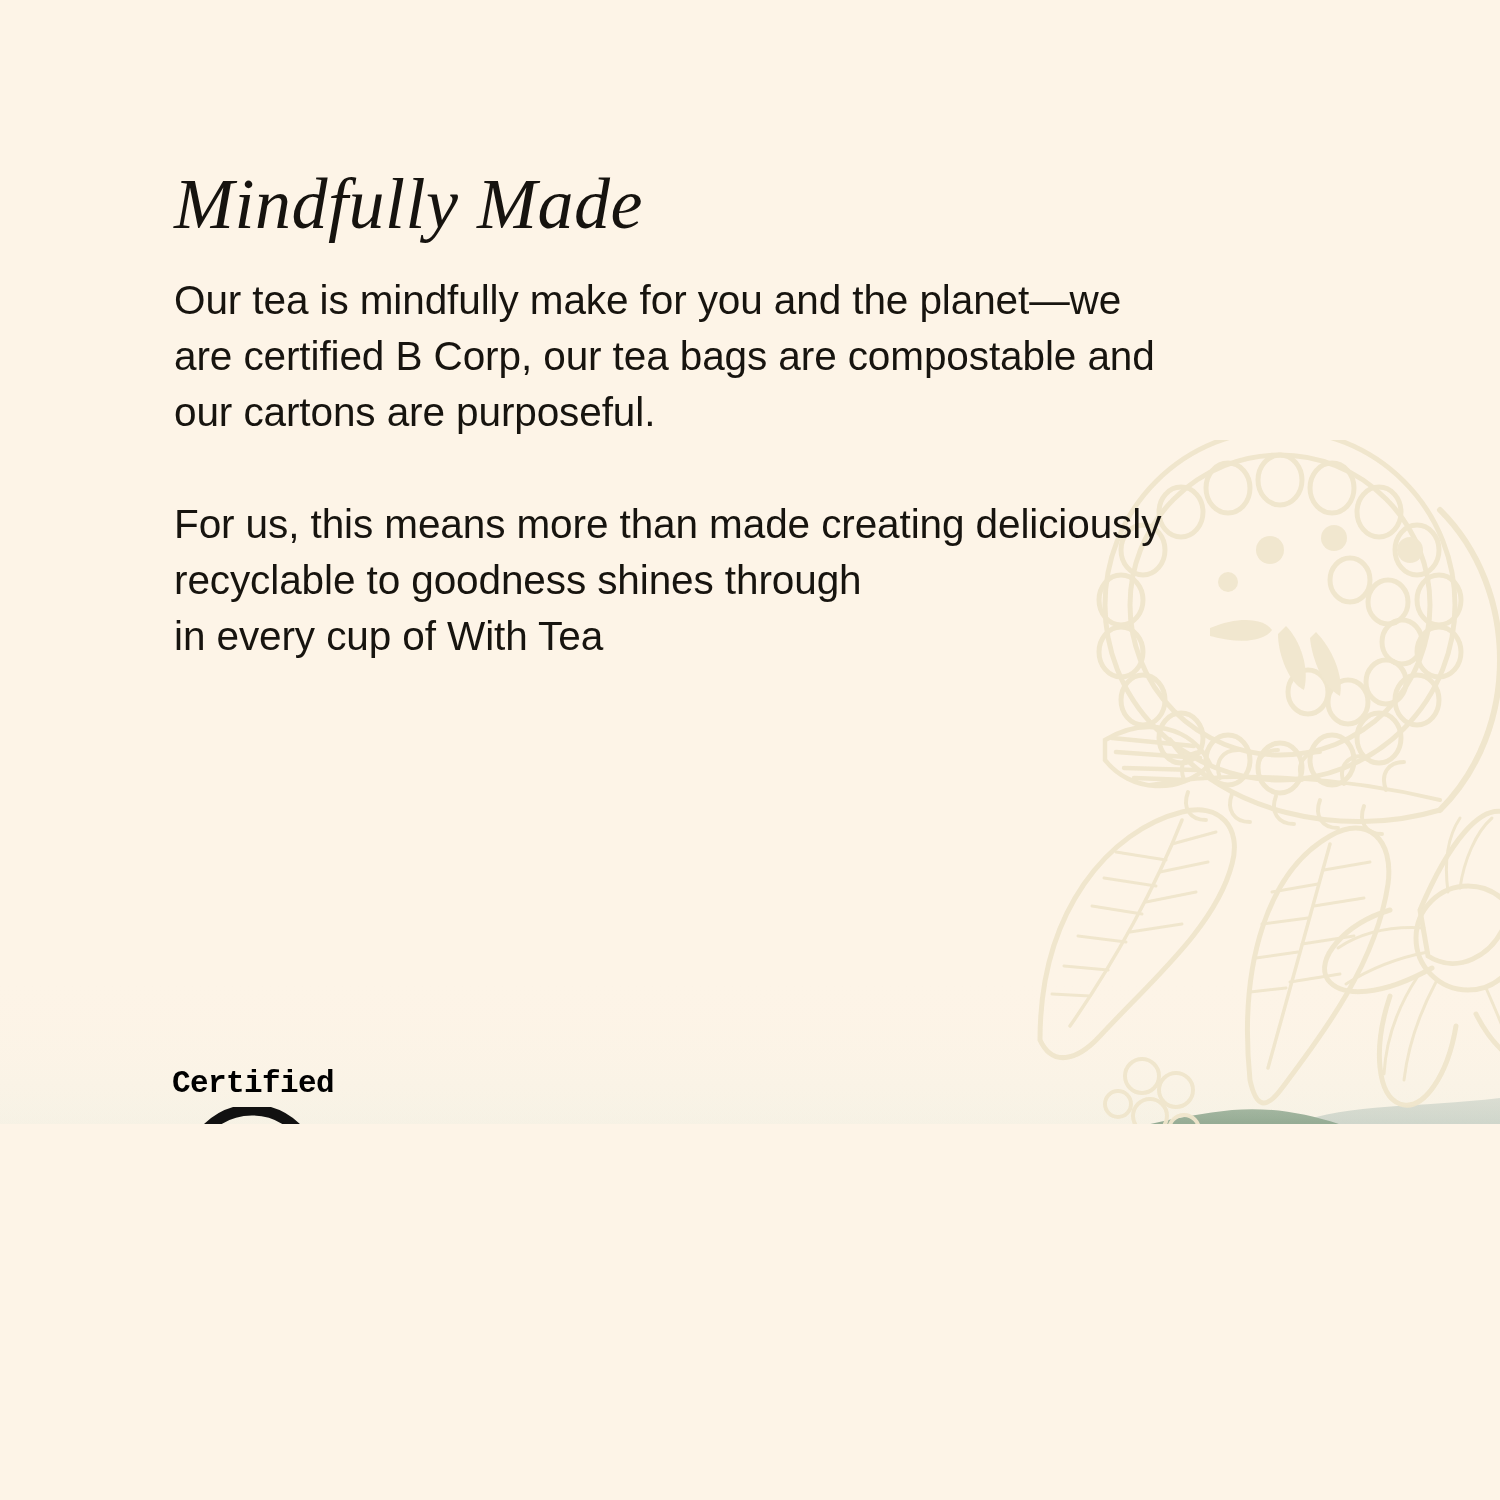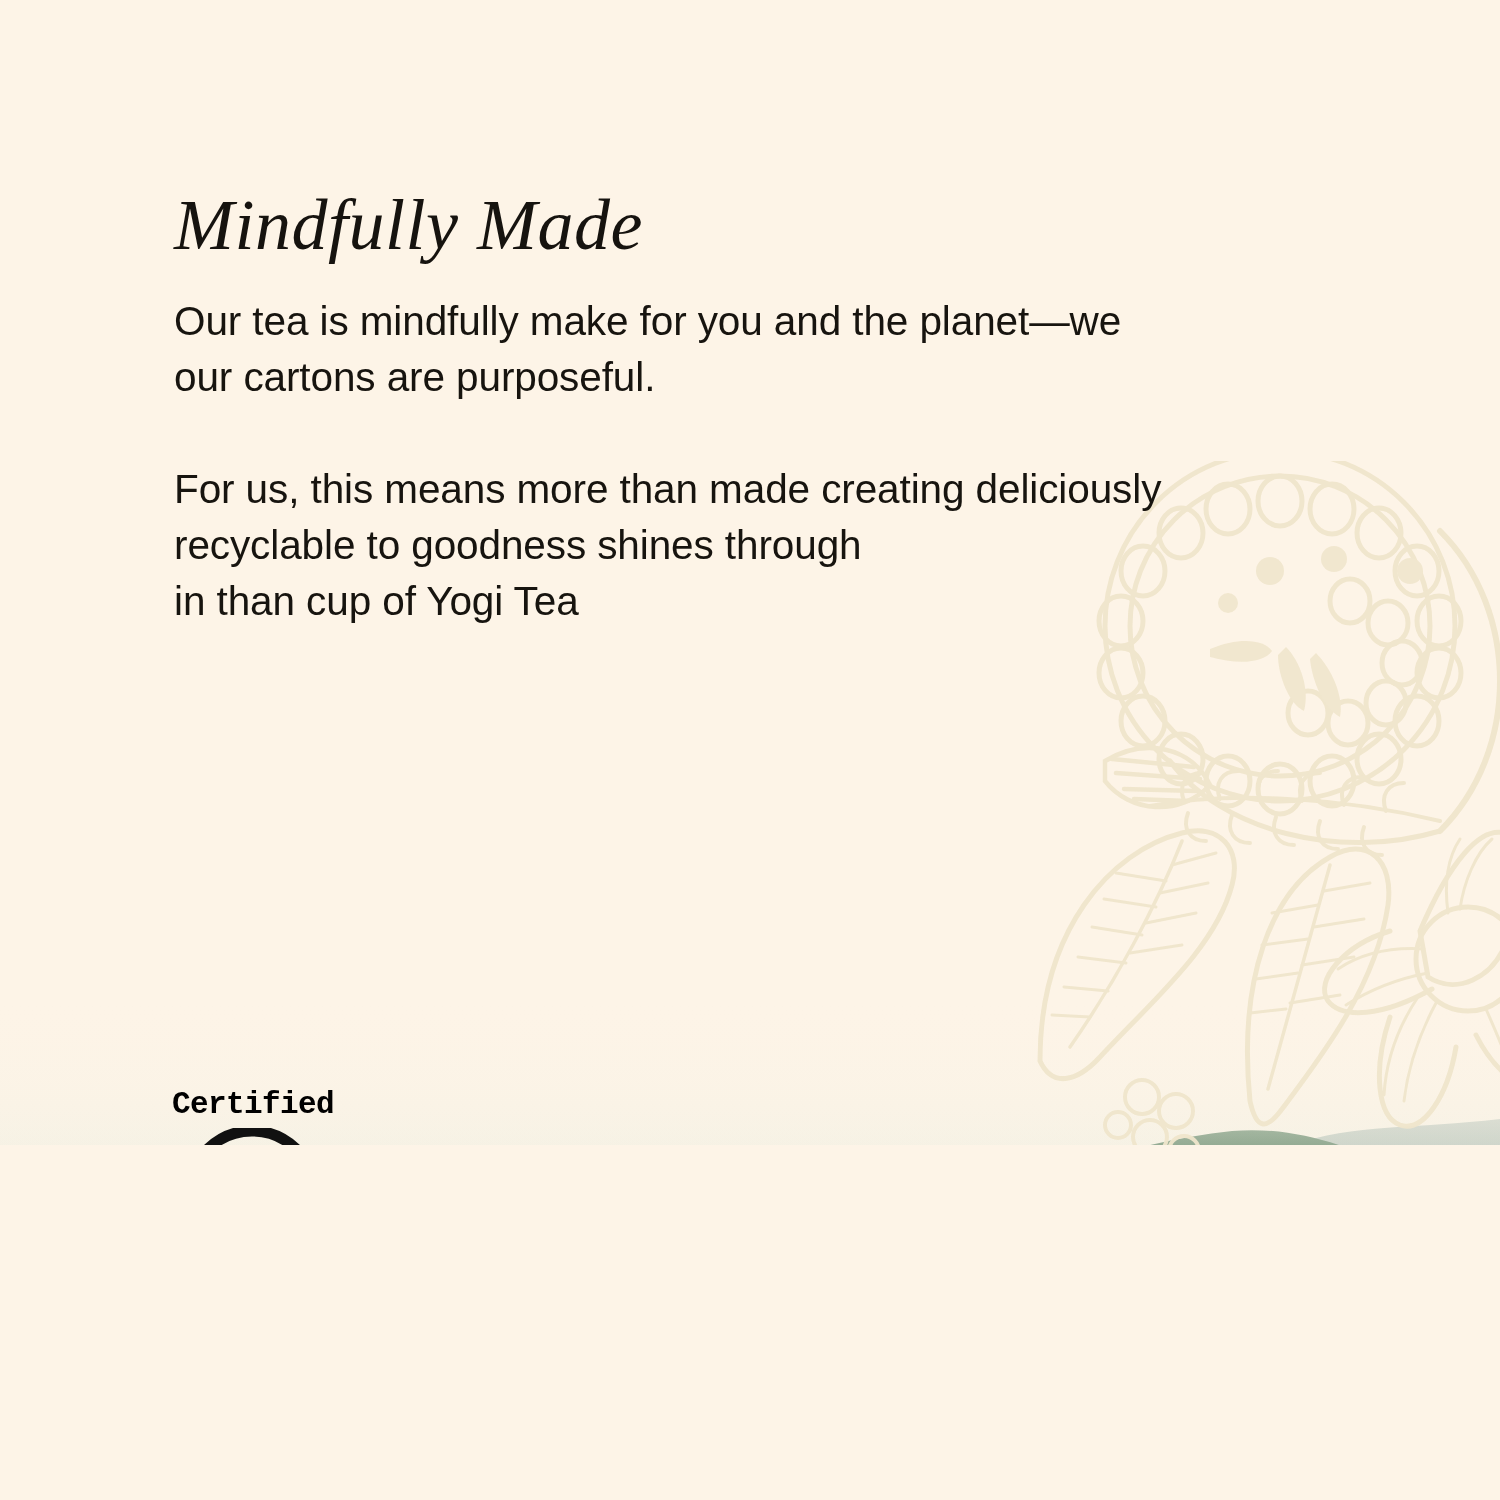--- a/index.html
+++ b/index.html
@@ -7,21 +7,20 @@
     width:1500px;height:1500px;
     background:#fdf4e7;
     font-family:"Liberation Sans", sans-serif;
     overflow:hidden;
   }
   #stage{
     position:relative;
     width:1500px;height:1124px;
     background:#fdf4e7;
     overflow:hidden;
-    margin-top:21px;
   }
 
   
   #mandala{
     position:absolute;
     right:-40px; top:440px;
     width:620px; height:720px;
     opacity:.95;
     pointer-events:none;
   }
@@ -388,27 +387,28 @@
     </svg>
   </div>
 
   <h1 id="title">Mindfully Made</h1>
 
   <div id="body-copy">
 
 
     <p class="para">
       <span class="ln">Our tea is mindfully make for you and the planet—we</span>
+      <span class="ln">are certified B Corp, our tea bags are compostable and</span>
       <span class="ln">our cartons are purposeful.</span>
     </p>
 
     <p class="para">
       <span class="ln">For us, this means more than made creating deliciously</span>
       <span class="ln">recyclable to goodness shines through</span>
-      <span class="ln">in than cup of Yogi Tea</span>
+      <span class="ln">in every cup of With Tea</span>
     </p>
 
   </div>
 
   <div id="bcorp">
     <div class="word certified">Certified</div>
 
     <div class="mark">
       <svg width="176" height="150" viewBox="0 0 176 150" xmlns="http://www.w3.org/2000/svg">
         <ellipse cx="80" cy="73" rx="66" ry="70" fill="none" stroke="#111" stroke-width="11"></ellipse>

